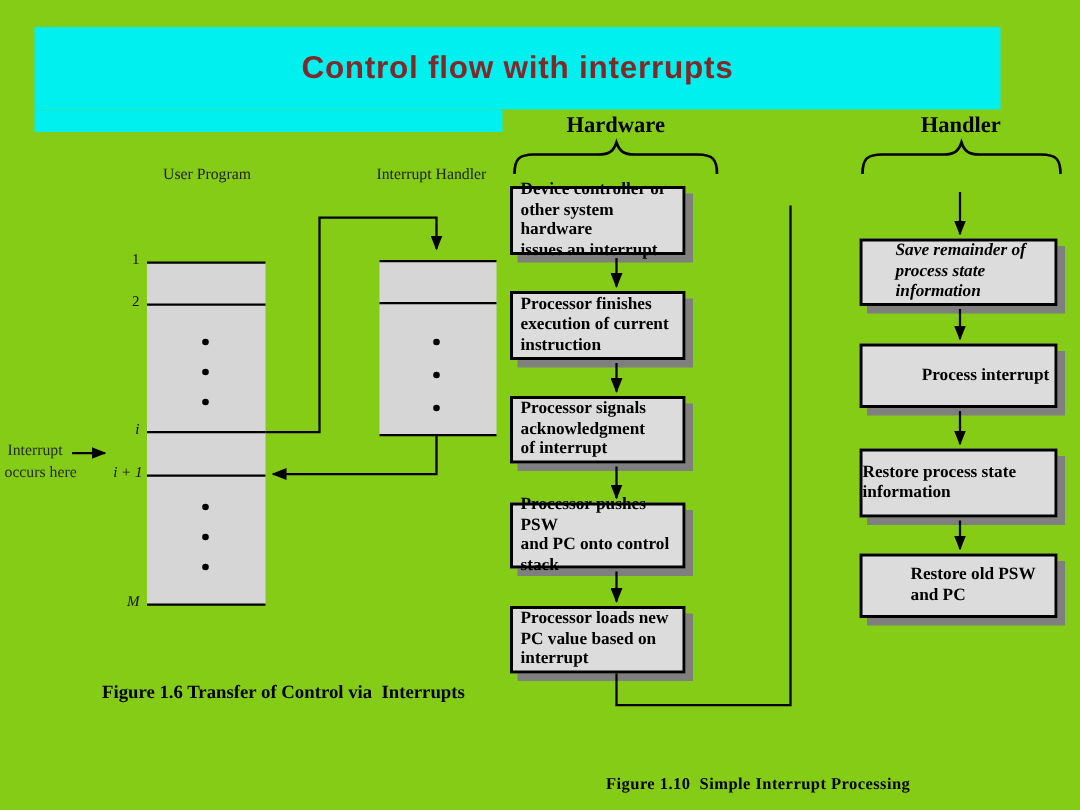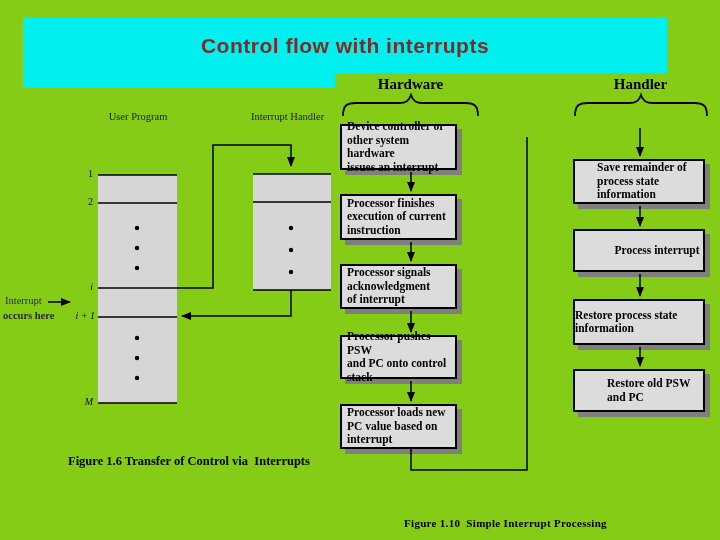--- a/index.html
+++ b/index.html
@@ -29,21 +29,21 @@
   .ih-label { left:251px; top:111px; width:84px;  font-size:10.5px; color:#222; }
   .rowlbl { position:absolute; font-size:10px; color:#111; text-align:right; width:30px; }
   .rowlbl.it { font-style:italic; }
   .r1 { left:63px; top:168px; }
   .r2 { left:63px; top:196px; }
   .ri { left:63px; top:281px; }
   .ri1{ left:61px; top:310px; width:34px; }
   .rm { left:63px; top:396px; }
   .int-note { position:absolute; font-size:10.5px; color:#2a2a2a; }
   .int-note1 { left:5px; top:295px; }
-  .int-note2 { left:3px; top:310px;font-weight:bold; }
+  .int-note2 { left:3px; top:310px; }
   .caption { position:absolute; font-weight:bold; color:#000; white-space:pre; }
   .cap-left  { left:68px;  top:454px; font-size:12.5px; }
   .cap-right { left:404px; top:517px; font-size:11px; letter-spacing:0.3px; }
   
   .mem-block { position:absolute; background:#d6d6d6; }
   .up-block { left:98px;  top:175px; width:79px; height:228px; }
   .ih-block { left:253px; top:174px; width:78px; height:116px; }
   
   .flowbox {
     position:absolute; box-sizing:border-box; background:#dcdcdc;
@@ -54,21 +54,21 @@
     font-weight:bold; font-size:11.5px; line-height:13.5px; color:#000;
     white-space:pre-line;
   }
   .hw { left:323px; width:117px; padding-left:5px;margin-left:17px; }
   .sw { left:573px; width:132px; }
   .hw1 { top:124px; height:46px; }
   .hw2 { top:194px; height:46px; }
   .hw3 { top:264px; height:45px; }
   .hw4 { top:335px; height:44px; }
   .hw5 { top:404px; height:45px; }
-  .sw1 { top:159px; height:45px; padding-left:22px; }
+  .sw1 { top:159px; height:45px; padding-left:22px;font-style:italic; }
   .sw2 { top:229px; height:43px; justify-content:center; text-align:center;padding-left:36px; }
   .sw3 { top:299px; height:46px; padding-left:0; }
   .sw4 { top:369px; height:43px; padding-left:32px; }
   
   .overlay { position:absolute; left:0; top:0; pointer-events:none; }
 </style>
 </head>
 <body>
 
 <div class="slide">

